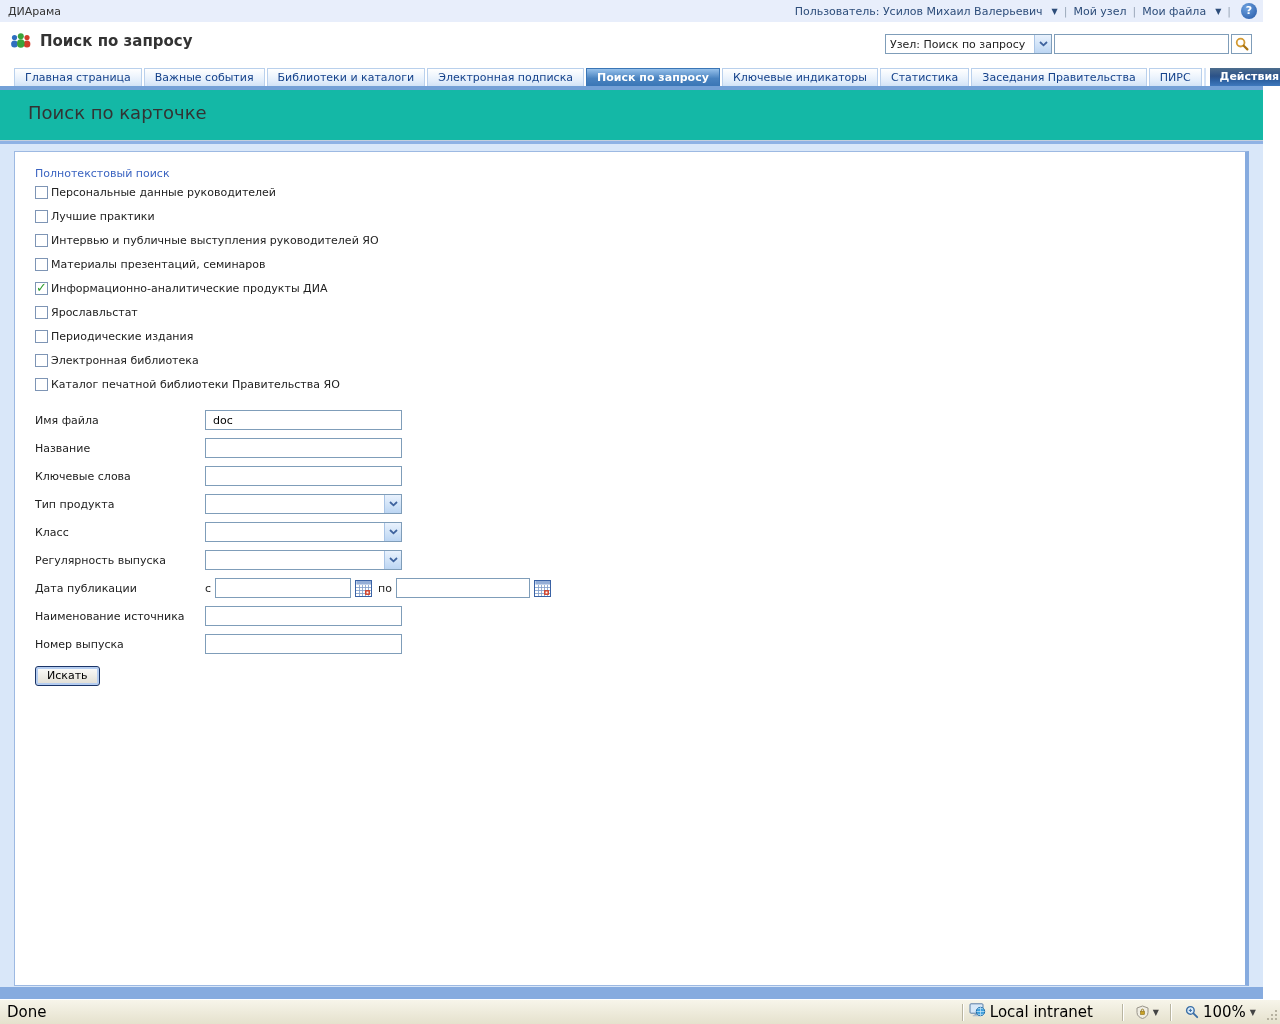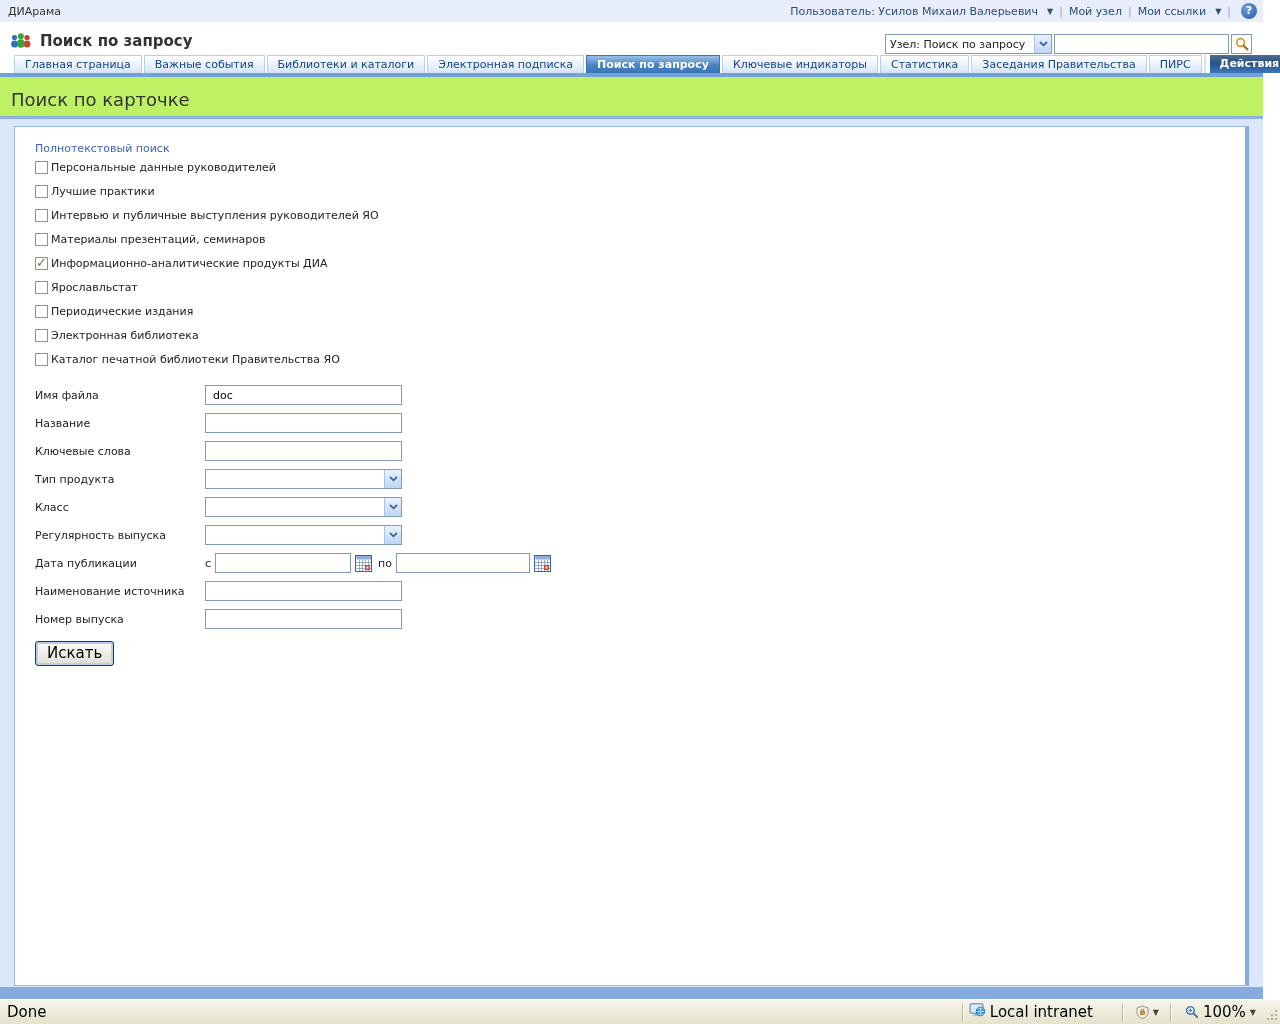--- a/index.html
+++ b/index.html
@@ -52,41 +52,41 @@
   .search-input {
     width:175px; height:20px; border:1px solid #7f9db9; padding:0 3px;
     font-family:inherit; font-size:11px;
   }
   .search-go {
     width:21px; height:20px; border:1px solid #7f9db9; background:#fff;
     display:flex; align-items:center; justify-content:center; cursor:pointer;
   }
 
   
-  .tab-row { height:18px; background:#fff; display:flex; padding:0 10px 0 14px; }
+  .tab-row { height:18px; background:#fff; display:flex; padding:0 10px 0 14px;margin-top:13px; }
   .tab {
     height:18px; line-height:17px; padding:0 10px; margin-right:2px;
     background:linear-gradient(#ffffff,#e3eefb 70%,#d2e3f6);
     border:1px solid #b9d0ec; border-bottom:none;
     color:#15428b; white-space:nowrap; cursor:pointer;
   }
   .tab.active {
     background:linear-gradient(#96c0ea 0%,#4983c0 55%,#3a76b6 100%);
     border-color:#3a76b6; color:#fff; font-weight:bold;
   }
   .tab-filler { flex:1; background:#ecf3fd; border:1px solid #d4e3f6; border-bottom:none; margin-right:4px; }
   .site-actions {
     height:18px; line-height:17px; padding:0 10px;
     background:linear-gradient(#4d6d8d 0%,#2b5288 45%,#2e62a2 70%,#3f79bd 100%);
     color:#fff; font-weight:bold; white-space:nowrap; cursor:pointer;
   }
   .nav-underline { height:4px; background:#74a1d7; }
 
   
-  .title-area { height:38px; background:#bef264; padding:12px 0 0 11px; }
+  .title-area { height:50px; background:#14b8a6; padding:12px 0 0 28px; }
   .page-title { font-size:18px; font-weight:normal; color:#333; }
   .title-sep1 { height:1px; background:#c6cfdd; }
   .title-sep2 { height:3px; background:#8fb2e4; }
 
   
   .content-area { flex:1; background:#d9e7f9; padding:7px 14px 1px 14px; }
   .content-box {
     height:100%; background:#fff;
     border:1px solid #9db9e2; border-right:4px solid #86abdf;
     padding:15px 20px;
@@ -118,21 +118,21 @@
   }
   .fake-select .sel-text { flex:1; padding-left:3px; line-height:18px; }
   .date-small { margin:0 4px 0 0; }
   .date-small.to { margin:0 4px; }
   .txt.date1 { width:136px; }
   .txt.date2 { width:134px; }
   .cal-icon { margin:0 2px 0 4px; cursor:pointer; display:inline-flex; }
 
   .btn-row { margin-top:8px; }
   .search-btn {
-    font-family:inherit; font-size:15px; color:#000;
+    font-family:inherit; font-size:11px; color:#000;
     padding:2px 11px 3px 11px; border:1px solid #1b3567; border-radius:3px;
     background:linear-gradient(#fdfdfb,#e0ddd3);
     box-shadow:inset 0 0 0 2px #b5cdf1; cursor:pointer;
   }
 
   .bottom-strip { height:12px; background:#86abdf; }
 
   
   .scrollbar {
     width:17px; height:999px; background:#faf9f3;
@@ -171,21 +171,21 @@
 
     <div class="top-bar">
       <span>ДИАрама</span>
       <span class="spacer"></span>
       <div class="top-right">
         <span class="tb-link">Пользователь: Усилов Михаил Валерьевич</span>
         <span class="caret"></span>
         <span class="tb-sep"></span>
         <span class="tb-link">Мой узел</span>
         <span class="tb-sep"></span>
-        <span class="tb-link">Мои ссылки</span>
+        <span class="tb-link">Мои файла</span>
         <span class="caret"></span>
         <span class="tb-sep"></span>
         <span class="help-icon"></span>
       </div>
     </div>
 
     <div class="header-row">
       <div class="site-head">
         <svg width="22" height="20" viewBox="0 0 22 20">
           <ellipse cx="4.5" cy="13" rx="3.4" ry="3.6" fill="#2f6fc0"></ellipse>

